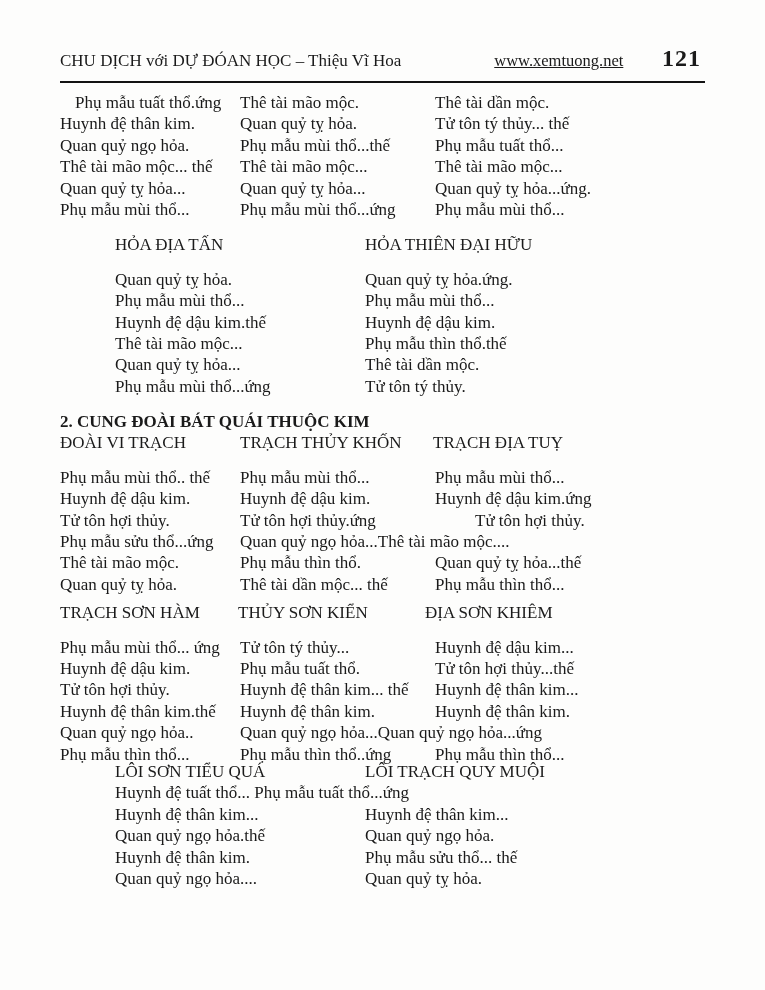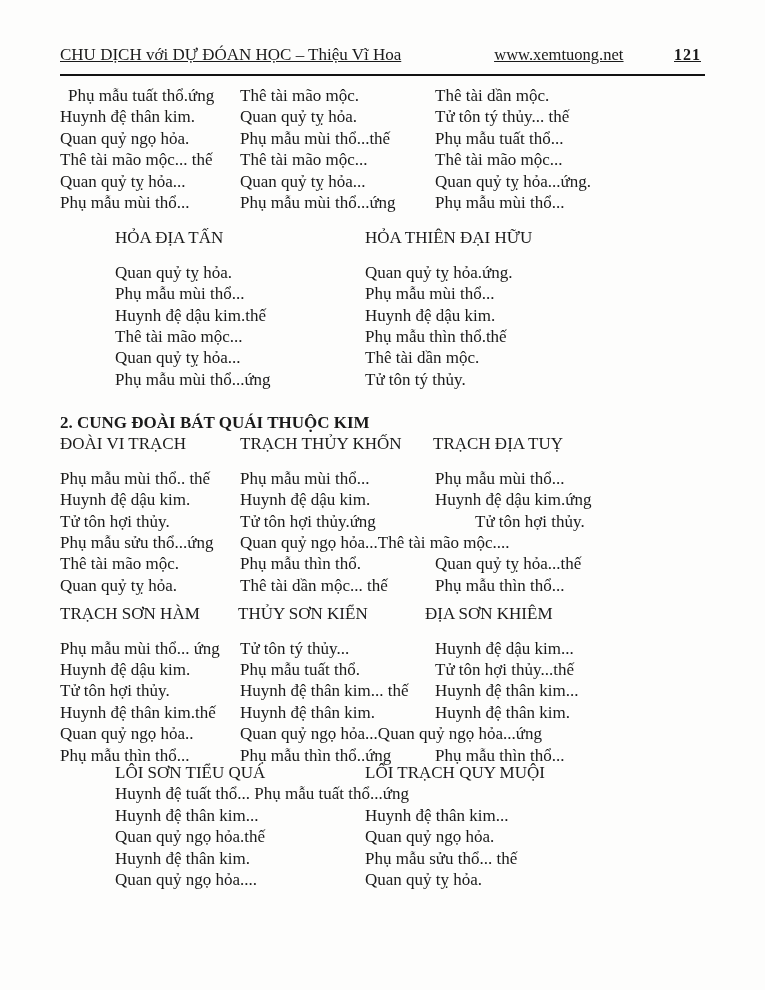--- a/index.html
+++ b/index.html
@@ -2,50 +2,50 @@
 <html><head>
 <meta charset="utf-8">
 <style>
   html,body { margin:0; padding:0; }
   body {
     width:765px; height:990px;
     background:#fdfdfc;
     font-family:"Liberation Serif","DejaVu Serif",serif;
     color:#1a1a1a;
   }
-  .page { position:relative; width:765px; height:990px; overflow:hidden; background:#fdfdfc;text-decoration:underline; }
+  .page { position:relative; width:765px; height:990px; overflow:hidden; background:#fdfdfc; }
   .header {
     margin:0 60px;
     padding-top:45px; padding-bottom:9px;
     display:flex; align-items:baseline;
     border-bottom:2px solid #121212;
   }
   .header-title { font-size:17px; white-space:nowrap; }
   .header-url { font-size:16.5px; margin-left:93px; text-decoration:underline; white-space:nowrap; color:#1a1a1a; }
-  .header-page { font-size:16px; font-weight:bold; margin-left:auto; margin-right:4px; letter-spacing:1px; }
+  .header-page { font-size:24px; font-weight:bold; margin-left:auto; margin-right:4px; letter-spacing:1px; }
   .content { margin-left:60px; position:relative; }
   .block { position:relative; }
   .line { position:relative; height:21.4px; font-size:17px; }
   .cell { position:absolute; top:0; white-space:nowrap; }
   .gap-below { margin-bottom:13px; }
   .bold .cell { font-weight:bold; }
 </style>
 </head>
 <body>
 
 <div class="page">
   <div class="header">
     <span class="header-title">CHU DỊCH với DỰ ĐÓAN HỌC – Thiệu Vĩ Hoa</span>
     <span class="header-url">www.xemtuong.net</span>
     <span class="header-page">121</span>
   </div>
   <div class="content" id="content-blocks">
       <div class="block" style="margin-top: 10px;">
         <div class="line">
-          <span class="cell" style="left: 8px;">Phụ mẫu tuất thổ.ứng</span>
+          <span class="cell" style="left: 15px;">Phụ mẫu tuất thổ.ứng</span>
           <span class="cell" style="left: 180px;">Thê tài mão mộc.</span>
           <span class="cell" style="left: 375px;">Thê tài dần mộc.</span>
         </div>
         <div class="line">
           <span class="cell" style="left: 0px;">Huynh đệ thân kim.</span>
           <span class="cell" style="left: 180px;">Quan quỷ tỵ hỏa.</span>
           <span class="cell" style="left: 375px;">Tử tôn tý thủy... thế</span>
         </div>
         <div class="line">
           <span class="cell" style="left: 0px;">Quan quỷ ngọ hỏa.</span>
@@ -91,21 +91,21 @@
         </div>
         <div class="line">
           <span class="cell" style="left: 55px;">Quan quỷ tỵ hỏa...</span>
           <span class="cell" style="left: 305px;">Thê tài dần mộc.</span>
         </div>
         <div class="line">
           <span class="cell" style="left: 55px;">Phụ mẫu mùi thổ...ứng</span>
           <span class="cell" style="left: 305px;">Tử tôn tý thủy.</span>
         </div>
       </div>
-      <div class="block bold" style="margin-top: 22px;">
+      <div class="block bold" style="margin-top: 14px;">
         <div class="line">
           <span class="cell" style="left: 0px;">2. CUNG ĐOÀI BÁT QUÁI THUỘC KIM</span>
         </div>
       </div>
       <div class="block" style="">
         <div class="line gap-below">
           <span class="cell" style="left: 0px;">ĐOÀI VI TRẠCH</span>
           <span class="cell" style="left: 180px;">TRẠCH THỦY KHỐN</span>
           <span class="cell" style="left: 373px;">TRẠCH ĐỊA TUỴ</span>
         </div>

